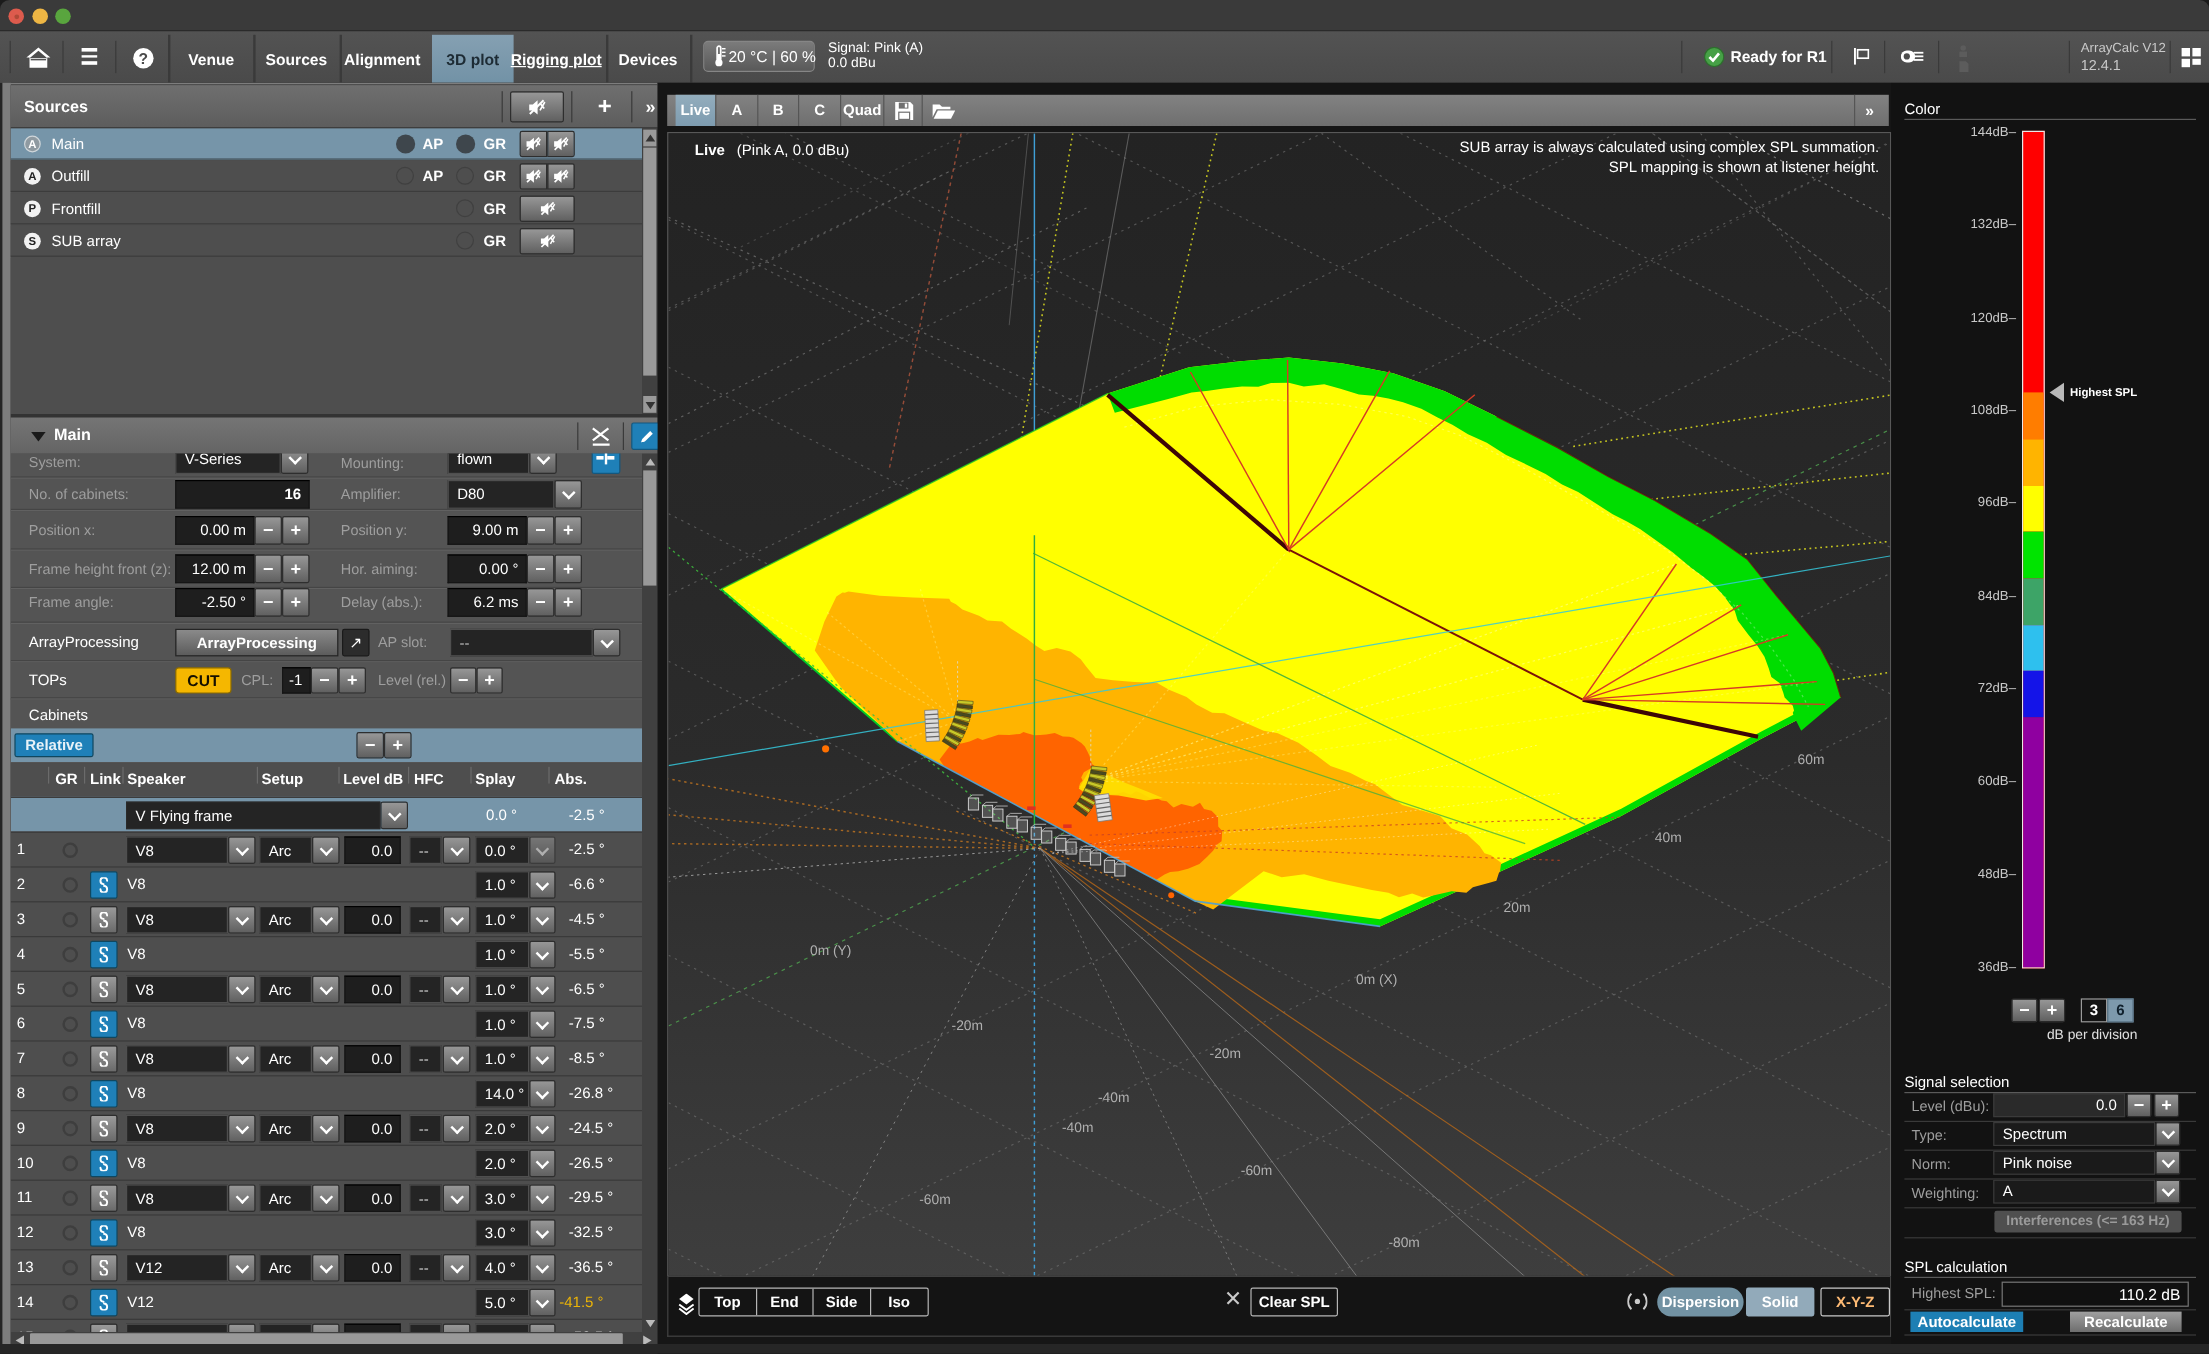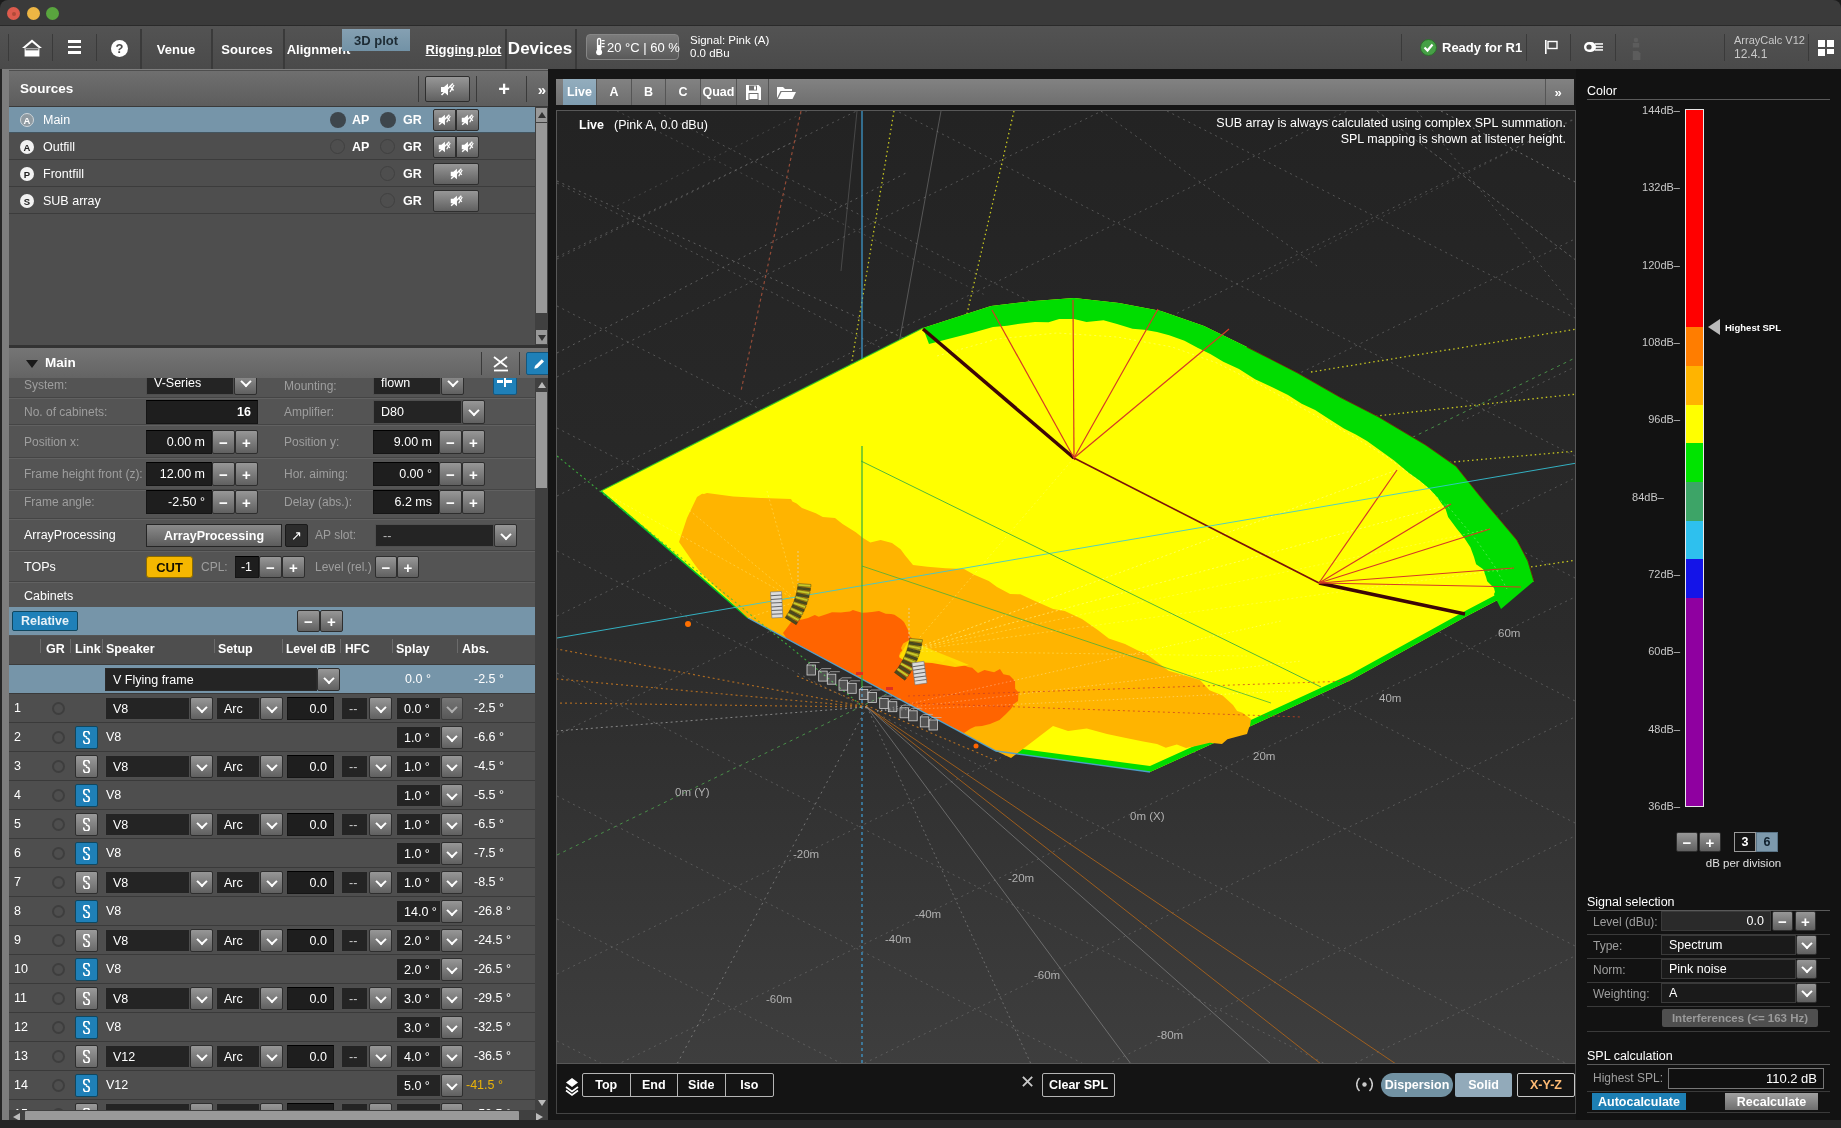--- a/index.html
+++ b/index.html
@@ -43,24 +43,24 @@
   <div class="abs" style="left:68px;top:25px;width:13px;height:2.6px;background:#fff;"></div>
   <div class="abs sep" style="left:96px;top:8px;width:1px;height:27px;"></div>
 
   <div class="abs flex" style="left:111px;top:13.5px;width:17px;height:17px;border-radius:50%;background:#fff;color:#4a4a4a;font-weight:bold;font-size:13px;">?</div>
   <div class="abs sep" style="left:140px;top:3px;width:1.5px;height:40px;"></div>
   <div class="abs flex bold" style="left:141px;top:3px;width:70px;height:40px;color:#fff;font-size:13px;">Venue</div>
   <div class="abs sep" style="left:211px;top:3px;width:1.5px;height:40px;"></div>
   <div class="abs flex bold" style="left:212px;top:3px;width:70px;height:40px;color:#fff;font-size:13px;">Sources</div>
   <div class="abs sep" style="left:283px;top:3px;width:1.5px;height:40px;"></div>
   <div class="abs flex bold" style="left:284px;top:3px;width:69px;height:40px;color:#fff;font-size:13px;">Alignment</div>
-  <div class="abs flex bold" style="left:342px;top:3px;width:68px;height:22px;color:#1d2b34;font-size:13px;background:linear-gradient(#85a0b2,#7292a6);">3D plot</div>
+  <div class="abs flex bold" style="left:360px;top:3px;width:68px;height:40px;color:#1d2b34;font-size:13px;background:linear-gradient(#85a0b2,#7292a6);">3D plot</div>
   <div class="abs flex bold" style="left:423px;top:3px;width:81px;height:40px;color:#fff;font-size:13px;text-decoration:underline;">Rigging plot</div>
   <div class="abs sep" style="left:505px;top:3px;width:1.5px;height:40px;"></div>
-  <div class="abs flex bold" style="left:506px;top:3px;width:68px;height:40px;color:#fff;font-size:17px;">Devices</div>
+  <div class="abs flex bold" style="left:506px;top:3px;width:68px;height:40px;color:#fff;font-size:13px;">Devices</div>
   <div class="abs sep" style="left:575px;top:3px;width:1.5px;height:40px;"></div>
 
   <div class="abs" style="left:586px;top:8px;width:93px;height:26px;border-radius:4px;border:1px solid #868686;background:linear-gradient(#7b7b7b,#595959);"></div>
   <svg class="abs" style="left:593px;top:11px;" width="12" height="20" viewBox="0 0 12 20">
     <rect x="4.6" y="1.5" width="3" height="12" rx="1.5" fill="none" stroke="#fff" stroke-width="1.4"></rect>
     <circle cx="6.1" cy="15.2" r="3" fill="#fff"></circle>
     <rect x="5" y="8" width="2.2" height="7" fill="#fff"></rect>
     <rect x="8.6" y="3" width="3" height="1.2" fill="#fff"></rect>
     <rect x="8.6" y="6" width="3" height="1.2" fill="#fff"></rect>
     <rect x="8.6" y="9" width="3" height="1.2" fill="#fff"></rect>
@@ -957,21 +957,21 @@
     <div class="abs" style="left:0;top:411px;width:17px;height:38px;background:#2ec0ee;"></div>
     <div class="abs" style="left:0;top:449px;width:17px;height:39px;background:#1414e8;"></div>
     <div class="abs" style="left:0;top:488px;width:17px;height:208px;background:#8f00a0;"></div>
   </div>
 
   <div class="abs" style="left:40px;top:35px;width:64px;text-align:right;color:#c8c8c8;font-size:11px;">144dB–</div>
   <div class="abs" style="left:40px;top:112px;width:64px;text-align:right;color:#c8c8c8;font-size:11px;">132dB–</div>
   <div class="abs" style="left:40px;top:190px;width:64px;text-align:right;color:#c8c8c8;font-size:11px;">120dB–</div>
   <div class="abs" style="left:40px;top:267px;width:64px;text-align:right;color:#c8c8c8;font-size:11px;">108dB–</div>
   <div class="abs" style="left:40px;top:344px;width:64px;text-align:right;color:#c8c8c8;font-size:11px;">96dB–</div>
-  <div class="abs" style="left:40px;top:422px;width:64px;text-align:center;color:#c8c8c8;font-size:11px;">84dB–</div>
+  <div class="abs" style="left:40px;top:422px;width:64px;text-align:right;color:#c8c8c8;font-size:11px;">84dB–</div>
   <div class="abs" style="left:40px;top:499px;width:64px;text-align:right;color:#c8c8c8;font-size:11px;">72dB–</div>
   <div class="abs" style="left:40px;top:576px;width:64px;text-align:right;color:#c8c8c8;font-size:11px;">60dB–</div>
   <div class="abs" style="left:40px;top:654px;width:64px;text-align:right;color:#c8c8c8;font-size:11px;">48dB–</div>
   <div class="abs" style="left:40px;top:731px;width:64px;text-align:right;color:#c8c8c8;font-size:11px;">36dB–</div>
 
   <div class="abs" style="left:132px;top:250px;width:0;height:0;border-top:8px solid transparent;border-bottom:8px solid transparent;border-right:12px solid #b9b9b9;"></div>
   <div class="abs bold" style="left:149px;top:253px;color:#fff;font-size:9.5px;">Highest SPL</div>
 
   <div class="btn abs pm" style="left:100px;top:763px;width:22px;height:20px;">−</div>
   <div class="btn abs pm" style="left:123px;top:763px;width:22px;height:20px;">+</div>

